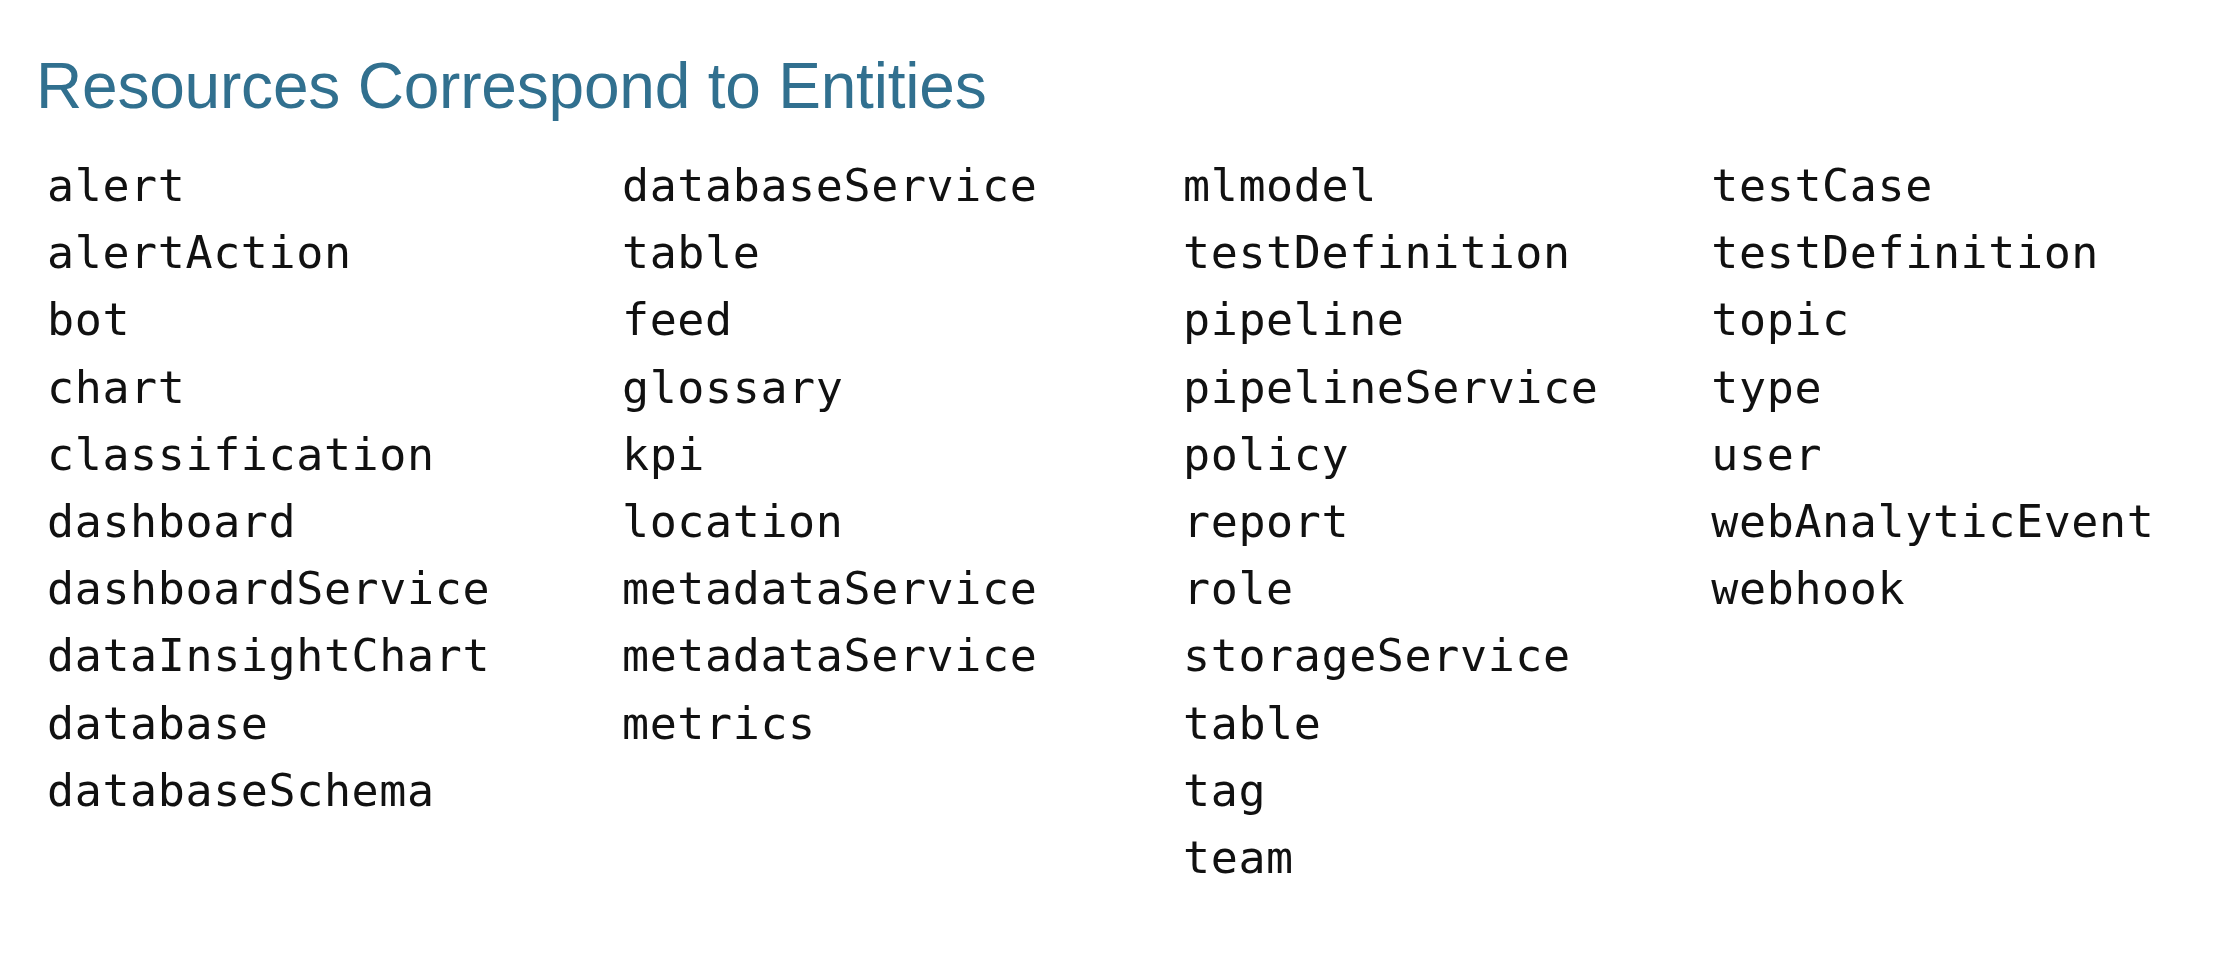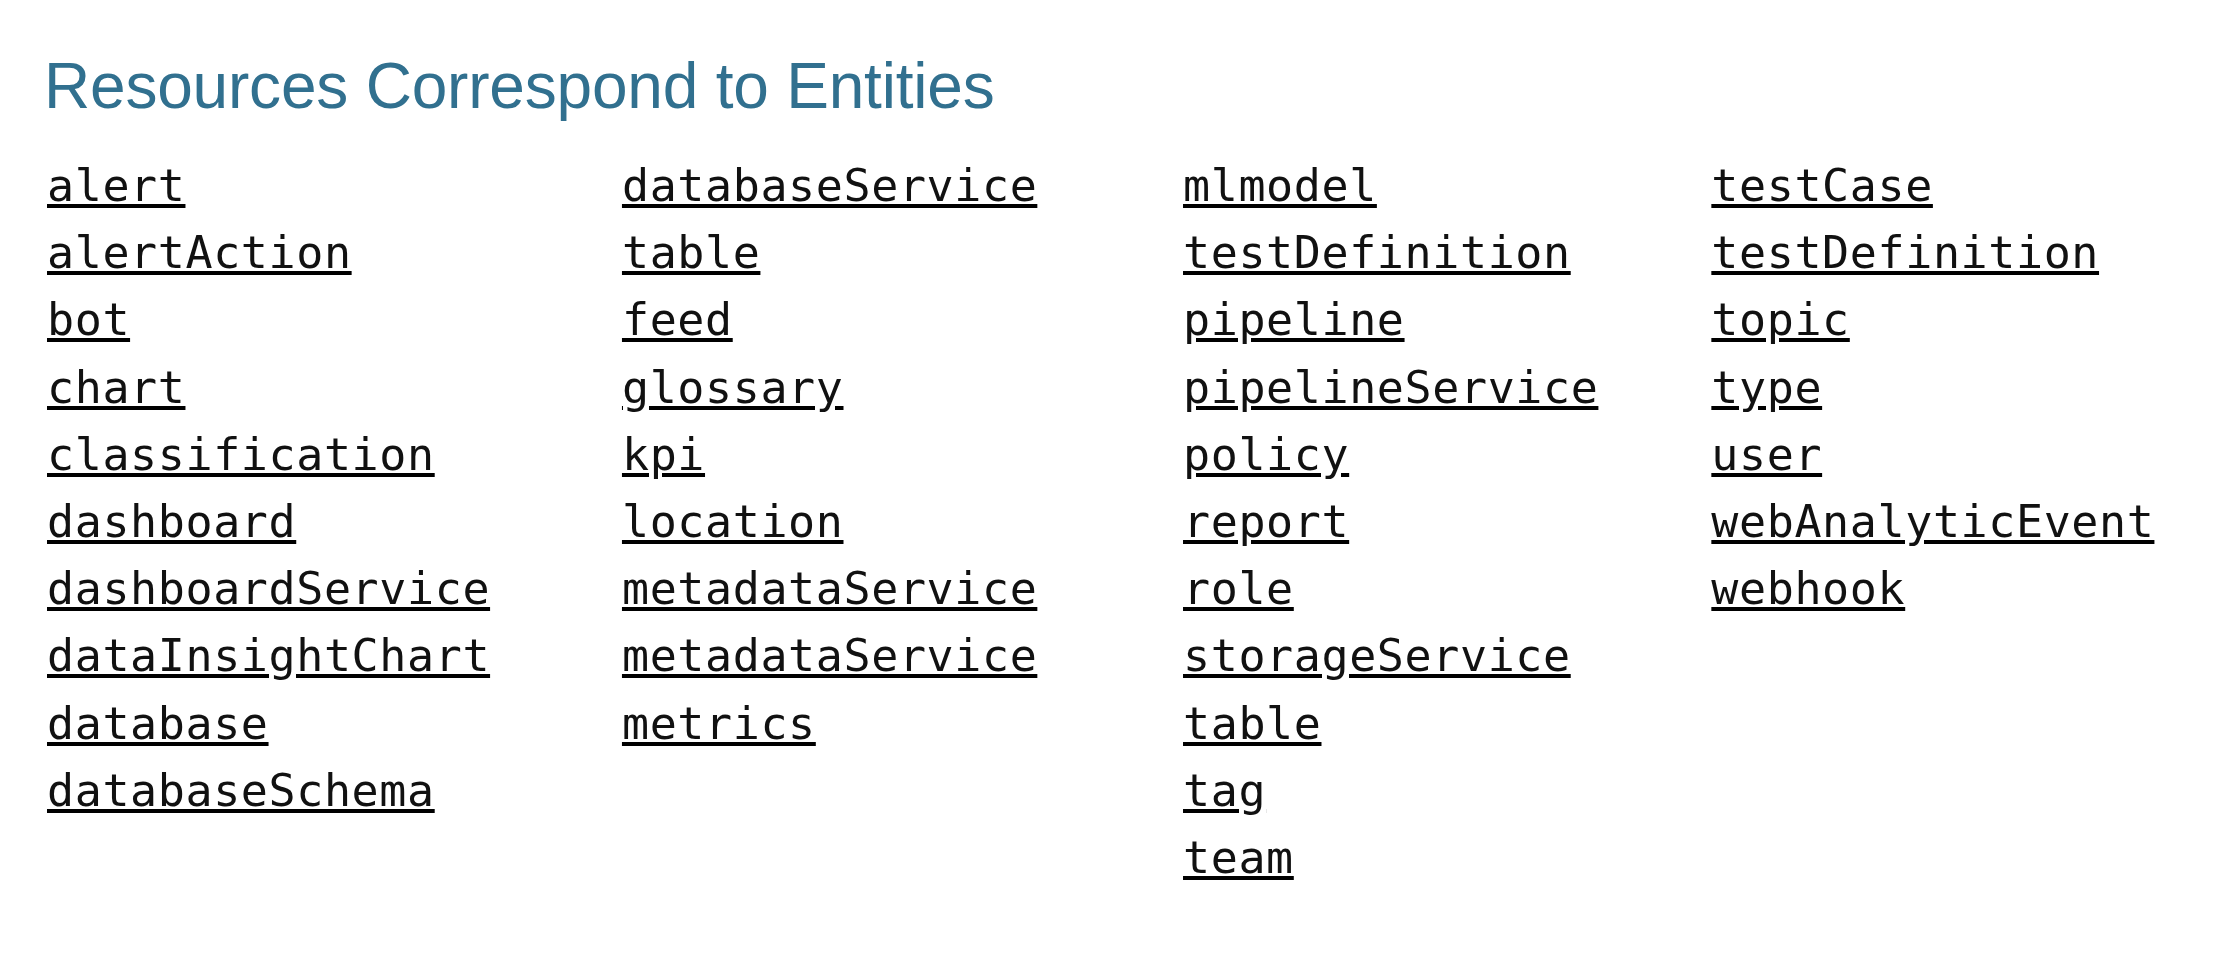--- a/index.html
+++ b/index.html
@@ -19,41 +19,40 @@
   .slide {
     position: relative;
     width: 2214px;
     height: 974px;
     background: #ffffff;
     box-sizing: border-box;
   }
 
   .slide-title {
     position: absolute;
-    left: 44px;
+    left: 36px;
     top: 8px;
     font-family: "Liberation Sans", sans-serif;
     font-size: 64px;
     font-weight: 400;
     line-height: 1.12;
     letter-spacing: -0.2px;
     color: #31708F;
     white-space: nowrap;
     text-align: center;
   }
 
   .entity-grid {
     position: absolute;
     left: 0;
     top: 152px;
     width: 2214px;
     display: flex;
     flex-direction: row;
     align-items: flex-start;
-    text-decoration: underline;
   }
 
   .entity-column {
     display: flex;
     flex-direction: column;
     align-items: flex-start;
   }
 
   .entity-column.col-1 { margin-left: 47px;  width: 566px; }
   .entity-column.col-2 { margin-left: 16px;     width: 557px; }

